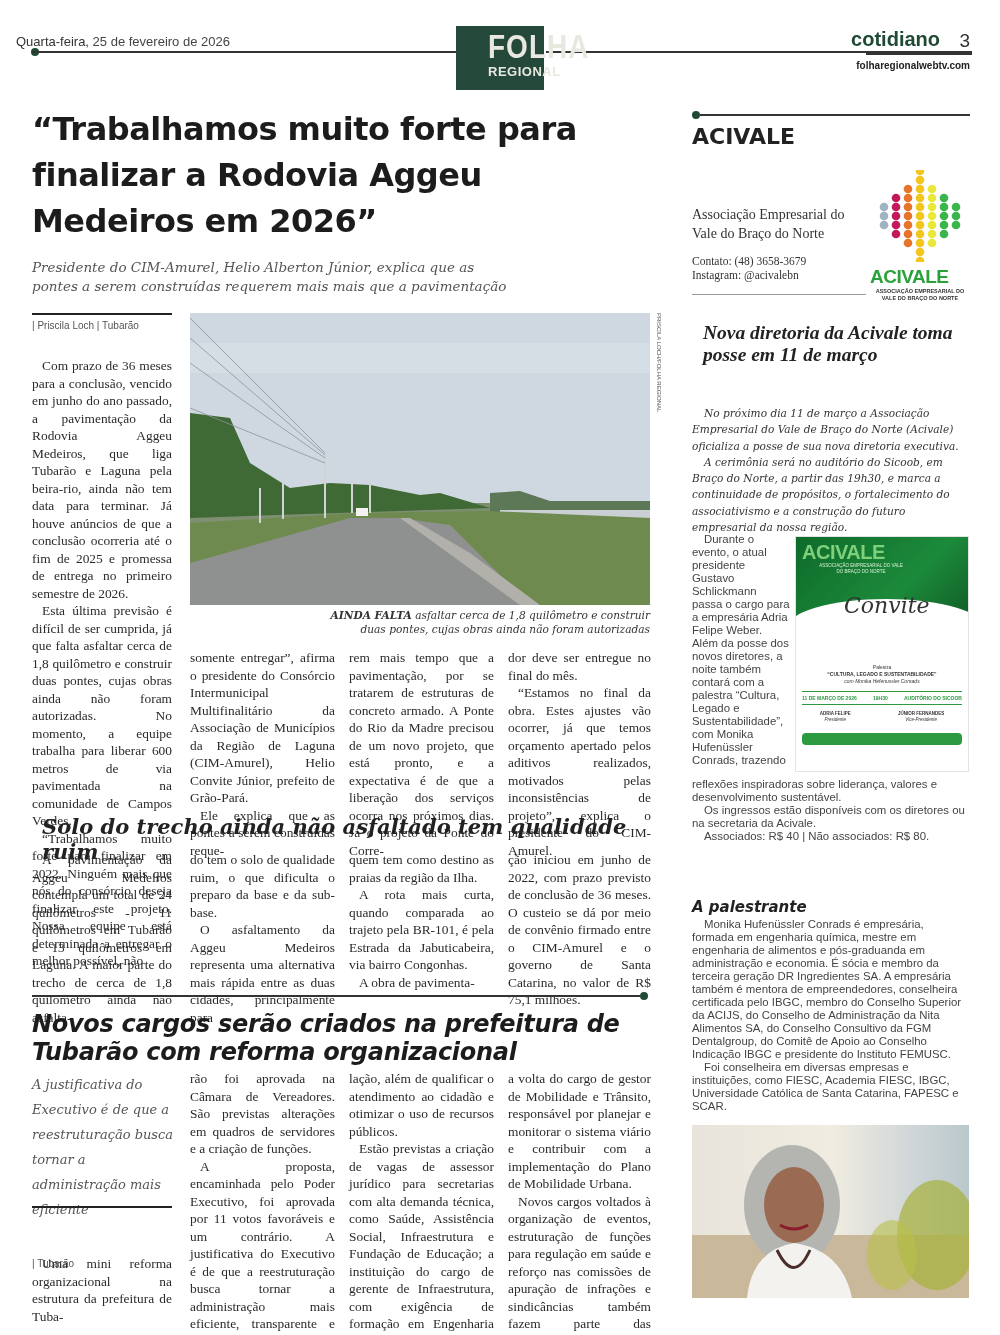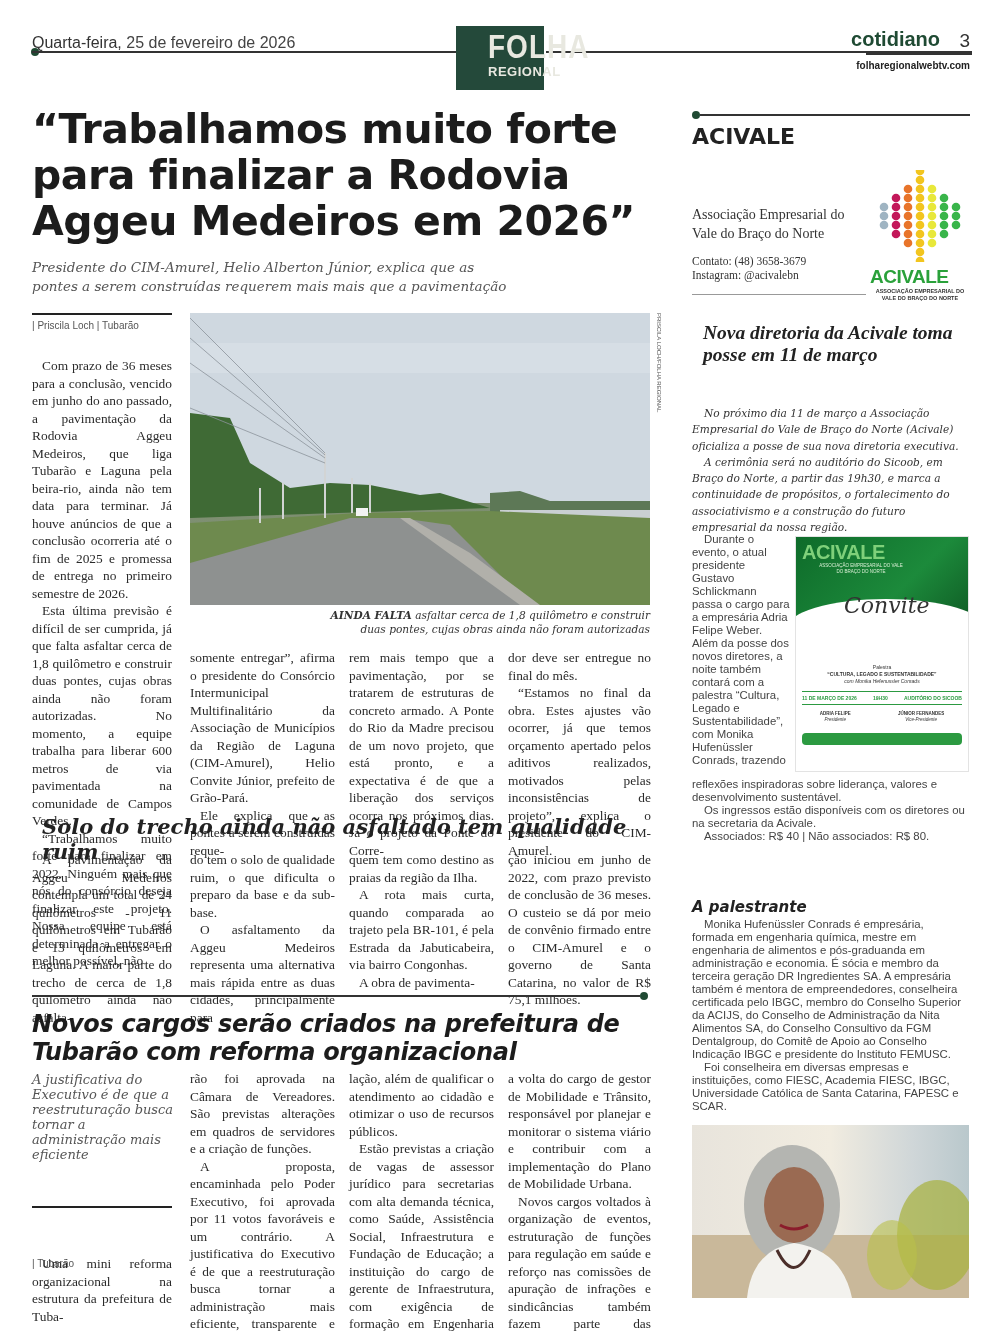--- a/index.html
+++ b/index.html
@@ -1,34 +1,34 @@
 <!DOCTYPE html>
 <html><head>
 <meta charset="utf-8">
 <style>
   * { box-sizing: border-box; margin: 0; padding: 0; }
   html, body { width: 1000px; height: 1335px; background: #fff; overflow: hidden; }
   body { position: relative; font-family: "DejaVu Serif", serif; color: #2a2a2a; }
   .abs { position: absolute; }
 
   
-  .hdr-date { left: 32px; top: 34px; font-family: "Liberation Sans", sans-serif; font-size: 16px; color: #444; }
+  .hdr-date { left: 16px; top: 34px; font-family: "Liberation Sans", sans-serif; font-size: 13px; color: #444; }
   .hdr-date b { font-weight: normal; color: #333; }
   .hdr-line-left { left: 32px; top: 51px; width: 424px; height: 2px; background: #333; }
   .hdr-dot { width: 8px; height: 8px; border-radius: 50%; background: #1f4a33; }
   .hdr-line-right { left: 546px; top: 51px; width: 426px; height: 2px; background: #333; }
   .logo { left: 456px; top: 26px; width: 88px; height: 64px; background: #24493a; color: #e8e8e0; text-align: center; font-family: "Liberation Sans", sans-serif; font-weight: bold; padding-left: 32px; }
   .logo .l1 { font-size: 28px; letter-spacing: 1px; line-height: 34px; margin-top: 4px; transform: scaleY(1.2); }
   .logo .l2 { font-size: 13px; letter-spacing: 0.5px; line-height: 16px; }
   .section-name { right: 60px; top: 28px; font-family: "Liberation Sans", sans-serif; font-weight: bold; font-size: 20px; color: #1f4a33; }
   .page-num { right: 30px; top: 30px; font-family: "Liberation Sans", sans-serif; font-size: 19px; color: #333; }
   .site { right: 30px; top: 60px; font-family: "Liberation Sans", sans-serif; font-weight: bold; font-size: 10px; color: #222; }
 
   
-  .headline { left: 32px; top: 106px; width: 620px; font-family: "DejaVu Sans", sans-serif; font-weight: bold; font-size: 41px; line-height: 46px; color: #1c1c1c; letter-spacing: -0.5px; }
+  .headline { left: 32px; top: 106px; width: 620px; font-family: "DejaVu Sans", sans-serif; font-weight: bold; font-size: 32px; line-height: 46px; color: #1c1c1c; letter-spacing: -0.5px; }
   .deck { left: 32px; top: 258px; width: 480px; font-family: "DejaVu Serif", serif; font-style: italic; font-size: 13.5px; line-height: 19px; color: #555; }
 
   .rule-short { height: 2px; background: #222; }
   .byline { font-family: "Liberation Sans", sans-serif; font-size: 10px; color: #555; }
 
   .col { font-family: "Liberation Serif", serif; font-size: 13.4px; line-height: 17.5px; color: #2a2a2a; text-align: justify; hyphens: manual; }
   .col p { text-indent: 10px; }
   .col p.noindent { text-indent: 0; }
 
   
@@ -37,21 +37,21 @@
   .caption { left: 320px; top: 608px; width: 330px; text-align: right; font-family: "DejaVu Serif", serif; font-style: italic; font-size: 10.6px; line-height: 14px; color: #333; }
   .caption b { font-weight: bold; }
 
   
   .subhead { left: 42px; top: 814px; width: 620px; font-family: "DejaVu Serif", serif; font-style: italic; font-weight: bold; font-size: 21px; color: #222; }
 
   
   .divider2 { left: 32px; top: 995px; width: 608px; height: 2px; background: #333; }
 
   .headline2 { left: 32px; top: 1010px; width: 620px; font-family: "DejaVu Sans", sans-serif; font-style: italic; font-weight: bold; font-size: 24px; line-height: 28px; color: #1c1c1c; letter-spacing: -0.3px; }
-  .pullquote { left: 32px; top: 1072px; width: 145px; font-family: "DejaVu Serif", serif; font-style: italic; font-size: 13px; line-height: 15px; color: #555; }
+  .pullquote { left: 32px; top: 1072px; width: 145px; font-family: "DejaVu Serif", serif; font-style: italic; font-size: 13px; line-height: 25px; color: #555; }
 
   
   .rc-rule { left: 700px; top: 114px; width: 270px; height: 2px; background: #333; }
   .rc-title { left: 692px; top: 124px; font-family: "DejaVu Sans", sans-serif; font-weight: bold; font-size: 22px; color: #222; }
   .rc-assoc { left: 692px; top: 205px; width: 180px; font-family: "Liberation Serif", serif; font-size: 14px; line-height: 19px; color: #333; }
   .rc-contact { left: 692px; top: 254px; width: 180px; font-family: "Liberation Serif", serif; font-size: 11.5px; line-height: 14px; color: #333; }
   .rc-rule-thin { left: 692px; top: 294px; width: 174px; height: 1px; background: #999; }
   .acivale-logo { left: 870px; top: 170px; width: 100px; height: 128px; }
   .acivale-word { font-family: "Liberation Sans", sans-serif; font-weight: bold; font-size: 19px; color: #2aa13a; letter-spacing: -0.5px; }
   .acivale-sub { font-family: "Liberation Sans", sans-serif; font-weight: bold; font-size: 5.5px; color: #333; text-align: center; line-height: 7px; }

